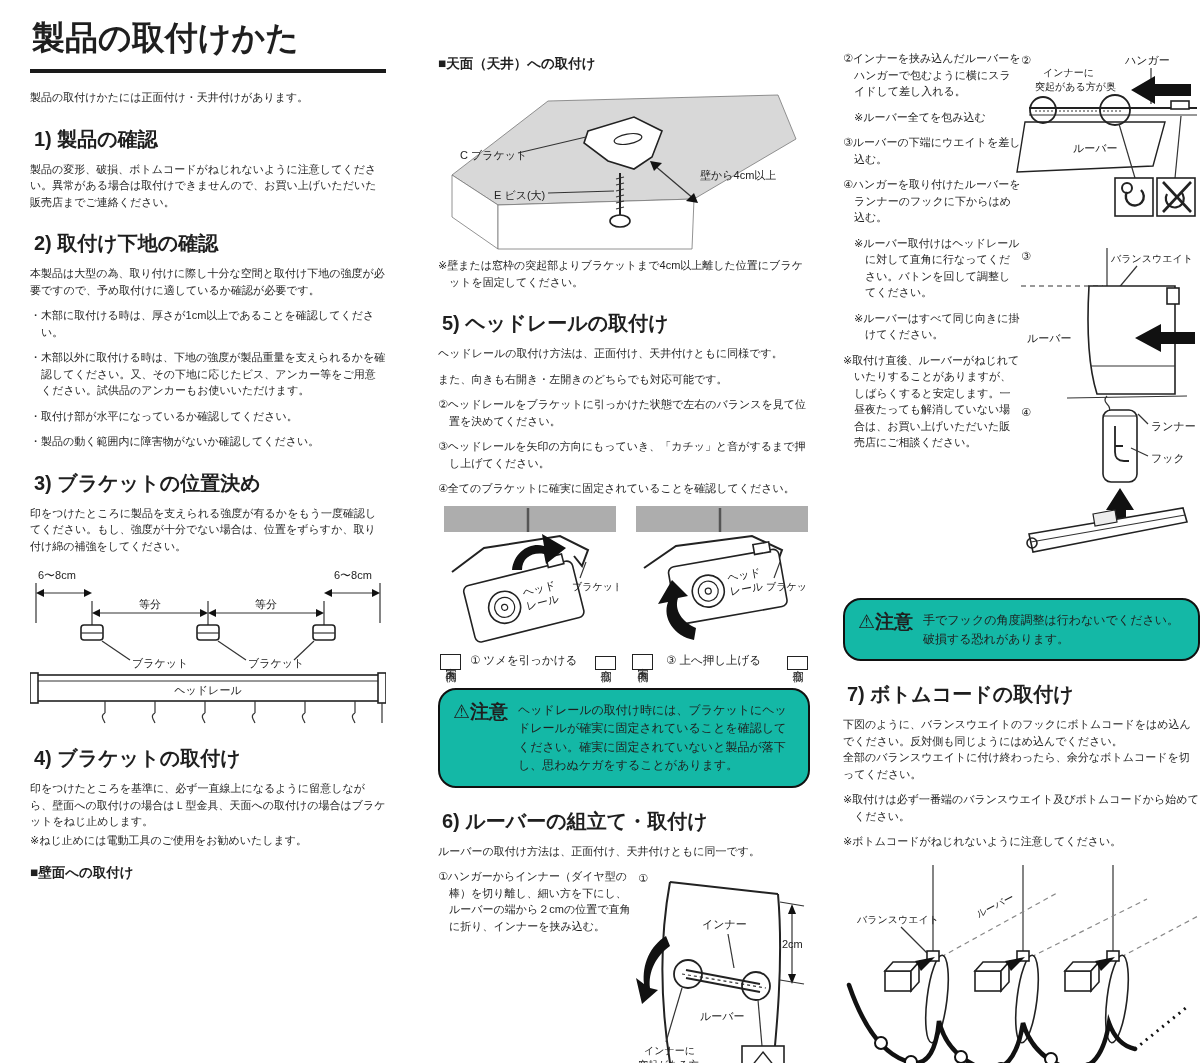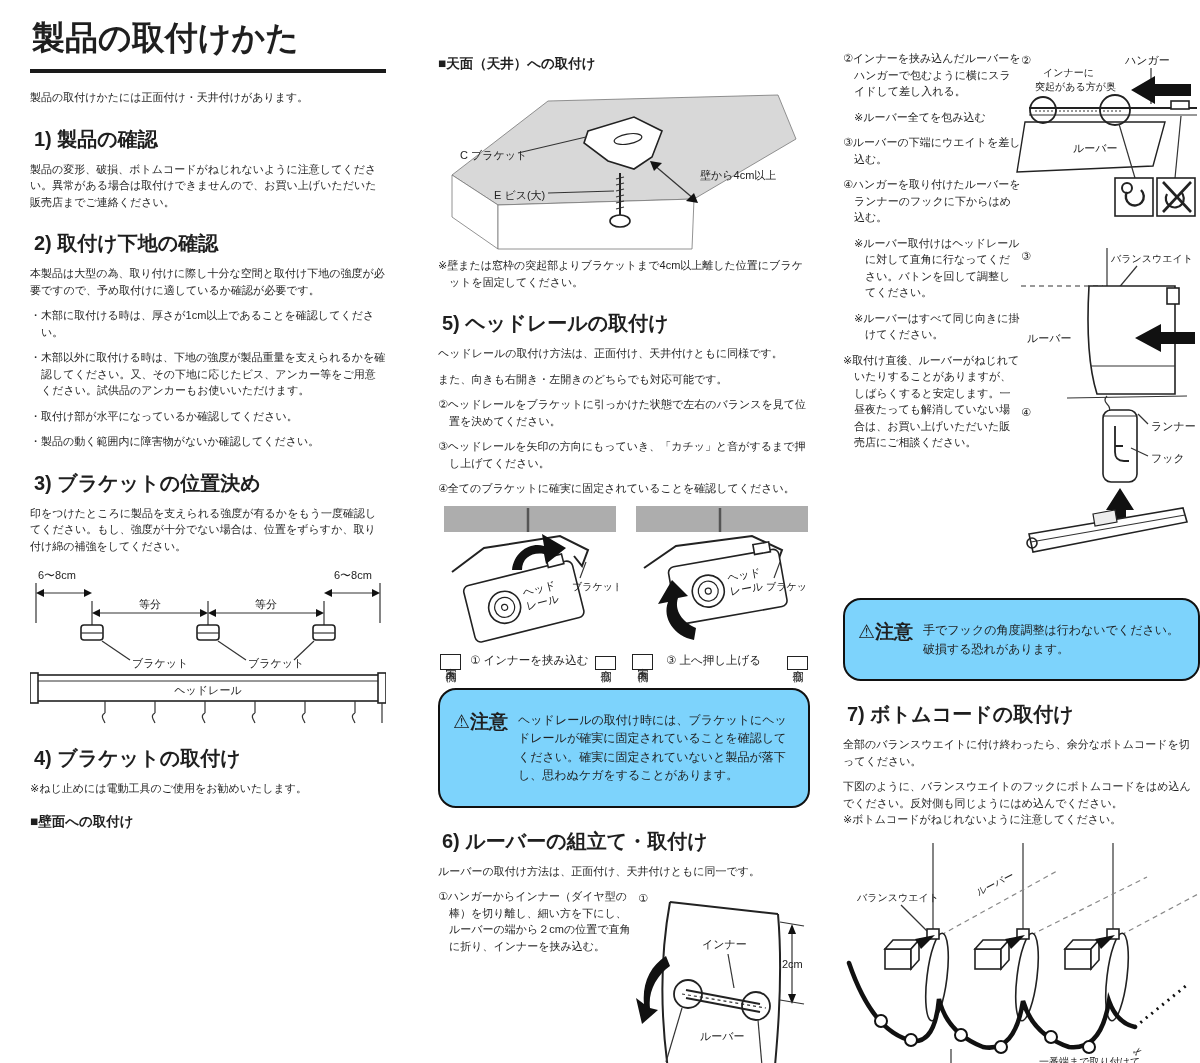--- a/index.html
+++ b/index.html
@@ -16,21 +16,21 @@
   .ind1{margin-left:1em;}
   .sec{font-size:20px;font-weight:bold;margin:20px 0 8px 4px;}
   .subhead{font-size:13.5px;font-weight:bold;margin:16px 0 6px 0;}
   svg{display:block;}
   svg text{font-size:11px;fill:#222;font-family:inherit;}
   svg .sm{font-size:10px;}
   .ln{stroke:#333;stroke-width:1.2;fill:none;}
   .thick{stroke:#222;stroke-width:2;fill:none;}
   .wh{fill:#fff;stroke:#222;stroke-width:1.6;}
   .blk{fill:#111;stroke:none;}
-  .caution{border:2.5px solid #111;border-radius:18px;padding:21px 13px;display:flex;gap:10px;align-items:flex-start;background:#7dd3fc;}
+  .caution{border:2.5px solid #111;border-radius:18px;padding:11px 13px;display:flex;gap:10px;align-items:flex-start;background:#14b8a6;}
   .caution .cl{font-size:19px;font-weight:bold;white-space:nowrap;line-height:1.2;}
   .caution .ct{font-size:12px;line-height:1.55;}
   .panel{position:relative;width:180px;height:168px;}
   .vbox{position:absolute;writing-mode:vertical-rl;border:1.5px solid #222;font-size:11px;
         padding:4px 2px;letter-spacing:2px;background:#fff;}
   .pcap{position:absolute;bottom:6px;font-size:11.5px;white-space:nowrap;}
   .panels{display:flex;gap:12px;margin:6px 0 14px 0;}
   .s6row{position:relative;height:246px;margin-bottom:2px;}
   .s6text{width:198px;}
   .s6svg{position:absolute;right:0;top:0;}
@@ -110,20 +110,21 @@
         <path d="M125,138 v12 m0,0 q-4,2 -2,6 l2,4"></path>
       <path d="M175,138 v12 m0,0 q-4,2 -2,6 l2,4"></path>
         <path d="M225,138 v12 m0,0 q-4,2 -2,6 l2,4"></path>
       <path d="M275,138 v12 m0,0 q-4,2 -2,6 l2,4"></path>
         <path d="M325,138 v12 m0,0 q-4,2 -2,6 l2,4"></path>
       <line x1="352" y1="140" x2="352" y2="160"></line>
     </g>
   </svg>
 
   <div class="sec">4) ブラケットの取付け</div>
+  <p class="body" style="margin-bottom:2px">印をつけたところを基準に、必ず一直線上になるように留意しながら、壁面への取付けの場合はＬ型金具、天面への取付けの場合はブラケットをねじ止めします。</p>
   <p class="body hang">※ねじ止めには電動工具のご使用をお勧めいたします。</p>
   <div class="subhead">■壁面への取付け</div>
 
 </div>
 
 <div class="col" id="col-mid">
   <div class="subhead" style="margin-top:7px">■天面（天井）への取付け</div>
 
   <svg width="372" height="172" viewBox="0 0 372 172">
     <polygon points="14,96 110,22 340,16 358,60 256,120 60,126" fill="#d8d8d8" stroke="#777" stroke-width="0.8"></polygon>
@@ -181,21 +182,21 @@
           <circle cx="66" cy="96" r="3" fill="none" stroke="#222" stroke-width="1.2"></circle>
           <text x="104" y="90" text-anchor="middle">ヘッド</text>
           <text x="104" y="104" text-anchor="middle">レール</text>
         </g>
         <path class="blk" d="M74,64 C76,46 92,36 106,40 L104,28 L128,42 L108,58 L106,48 C94,46 84,52 84,64 Z"></path>
         <line class="ln" x1="148" y1="56" x2="142" y2="72"></line>
         <text class="sm" x="134" y="84">ブラケット</text>
       </svg>
       <div class="vbox" style="left:2px;bottom:4px;">室内側</div>
       <div class="vbox" style="right:2px;bottom:4px;">窓側</div>
-      <div class="pcap" style="left:32px;">① インナーを挟み込む</div>
+      <div class="pcap" style="left:32px;">① ツメを引っかける</div>
     </div>
     <div class="panel">
       <svg width="180" height="168" viewBox="0 0 180 168">
         <rect x="6" y="0" width="172" height="26" fill="#adadad"></rect>
         <line x1="90" y1="2" x2="90" y2="26" stroke="#555" stroke-width="2.5"></line>
         <polyline class="thick" points="14,62 46,40 122,30 152,44 146,60 138,50"></polyline>
         <g transform="rotate(-10 96 82)">
           <rect class="wh" x="42" y="52" width="112" height="58" rx="6"></rect>
           <rect class="wh" x="130" y="44" width="16" height="10"></rect>
           <circle cx="78" cy="82" r="16" fill="none" stroke="#222" stroke-width="1.6"></circle>
@@ -345,22 +346,23 @@
       </g>
     </svg>
   </div>
 
   <div class="caution">
     <div class="cl"><span>⚠</span><span>注意</span></div>
     <div class="ct">手でフックの角度調整は行わないでください。破損する恐れがあります。</div>
   </div>
 
   <div class="sec">7) ボトムコードの取付け</div>
+  <p class="body" style="margin-bottom:0">下図のように、バランスウエイトのフックにボトムコードをはめ込んでください。反対側も同じようにはめ込んでください。</p>
   <p class="body">全部のバランスウエイトに付け終わったら、余分なボトムコードを切ってください。</p>
-  <p class="body" style="margin-bottom:0">下図のように、バランスウエイトのフックにボトムコードをはめ込んでください。反対側も同じようにはめ込んでください。</p>
+  <p class="body hang">※取付けは必ず一番端のバランスウエイト及びボトムコードから始めてください。</p>
   <p class="body hang">※ボトムコードがねじれないように注意してください。</p>
 
   <svg width="357" height="252" viewBox="0 0 357 252">
     <g class="ln">
       <line x1="90" y1="6" x2="90" y2="98"></line>
         <line x1="180" y1="6" x2="180" y2="98"></line>
         <line x1="270" y1="6" x2="270" y2="98"></line>
       <line stroke-dasharray="5,4" stroke="#888" x1="98" y1="98" x2="214" y2="34"></line>
       <line stroke-dasharray="5,4" stroke="#888" x1="188" y1="98" x2="304" y2="40"></line>
       <line stroke-dasharray="5,4" stroke="#888" x1="278" y1="98" x2="357" y2="56"></line>

